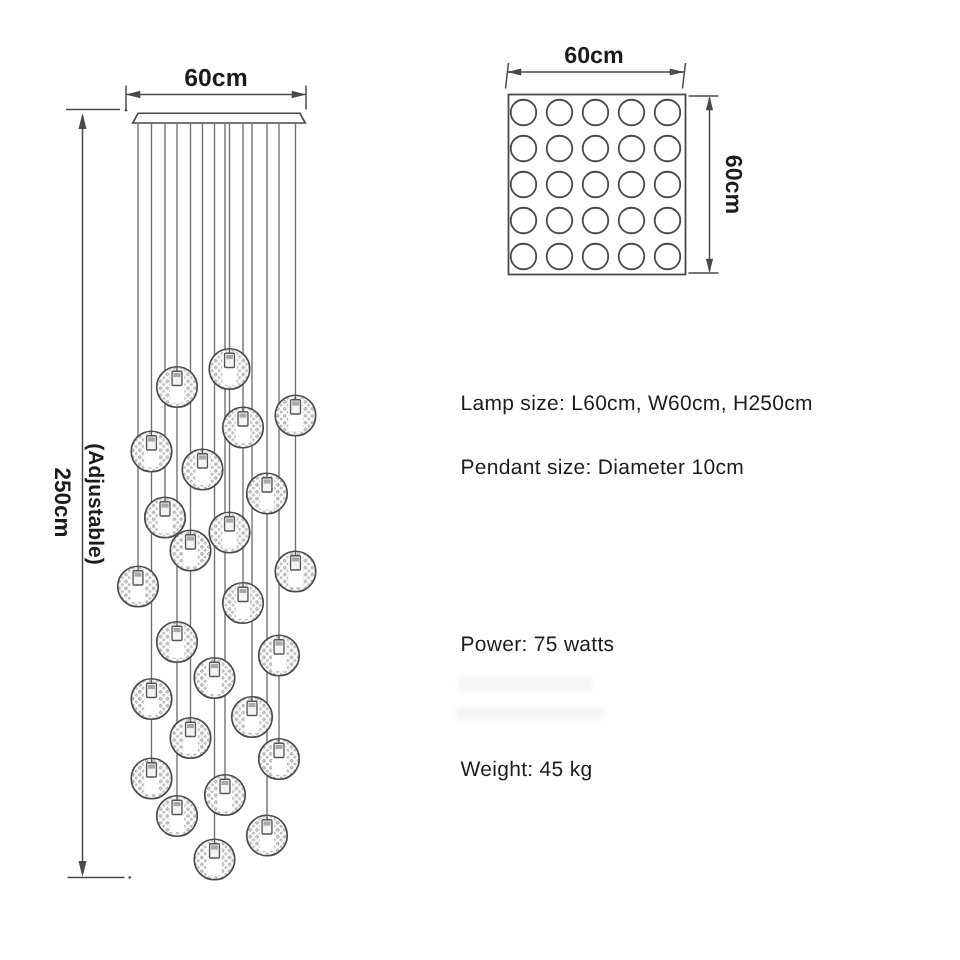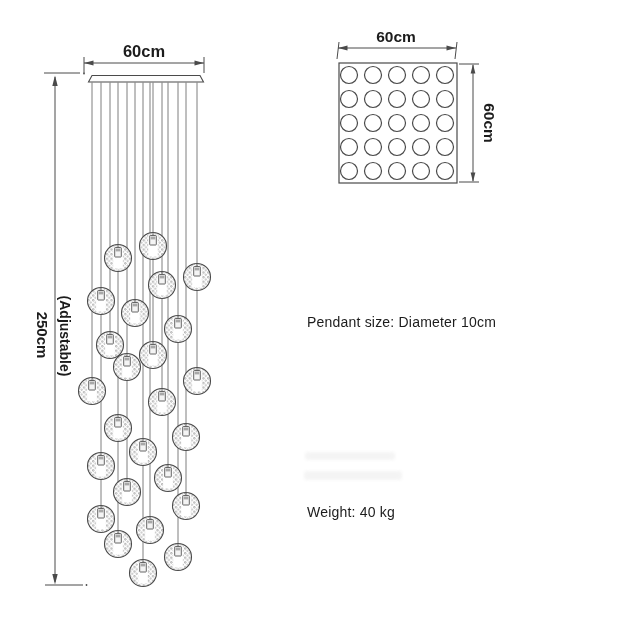--- a/index.html
+++ b/index.html
@@ -315,19 +315,21 @@
         <line x1="459" y1="64" x2="479" y2="64" stroke="#4a4a4a" stroke-width="1"></line>
         <line x1="459" y1="182" x2="479" y2="182" stroke="#4a4a4a" stroke-width="1"></line>
         <line x1="473" y1="65" x2="473" y2="181" stroke="#4a4a4a" stroke-width="1"></line>
         <polygon points="473,64 470.6,73.5 475.4,73.5" fill="#4a4a4a"></polygon>
         <polygon points="473,182 470.6,172.5 475.4,172.5" fill="#4a4a4a"></polygon>
         <text class="dim-text" x="0" y="0" transform="translate(484 123) rotate(90)" text-anchor="middle" font-size="15.5">60cm</text>
       </g>
     </g>
   </svg>
 
-  <div class="spec-line" style="top:314px">Pendant size: Diameter 10cm</div>
-  <div class="spec-line" style="top:504px">Weight: 40 kg</div>
+  <div class="spec-line" style="top:260px">Lamp size: L60cm, W60cm, H250cm</div>
+  <div class="spec-line" style="top:303px">Pendant size: Diameter 10cm</div>
+  <div class="spec-line" style="top:421px">Power: 75 watts</div>
+  <div class="spec-line" style="top:504px">Weight: 45 kg</div>
 
   <div class="smudge" style="left:305px;top:452px;width:90px;height:8px"></div>
   <div class="smudge" style="left:304px;top:471px;width:98px;height:9px"></div>
 
 </div>
 
 </body></html>

